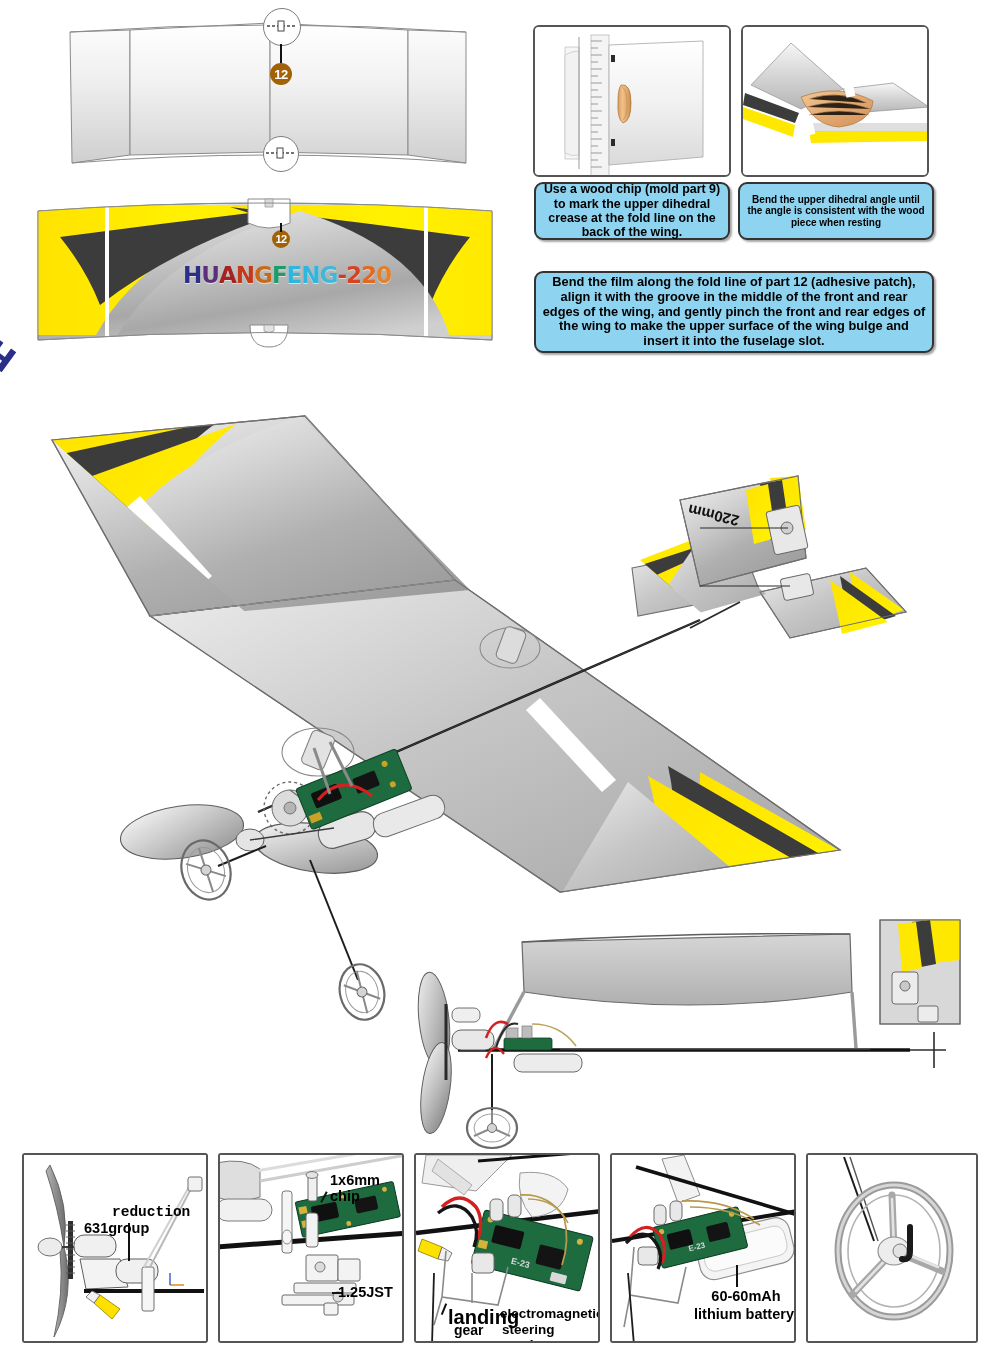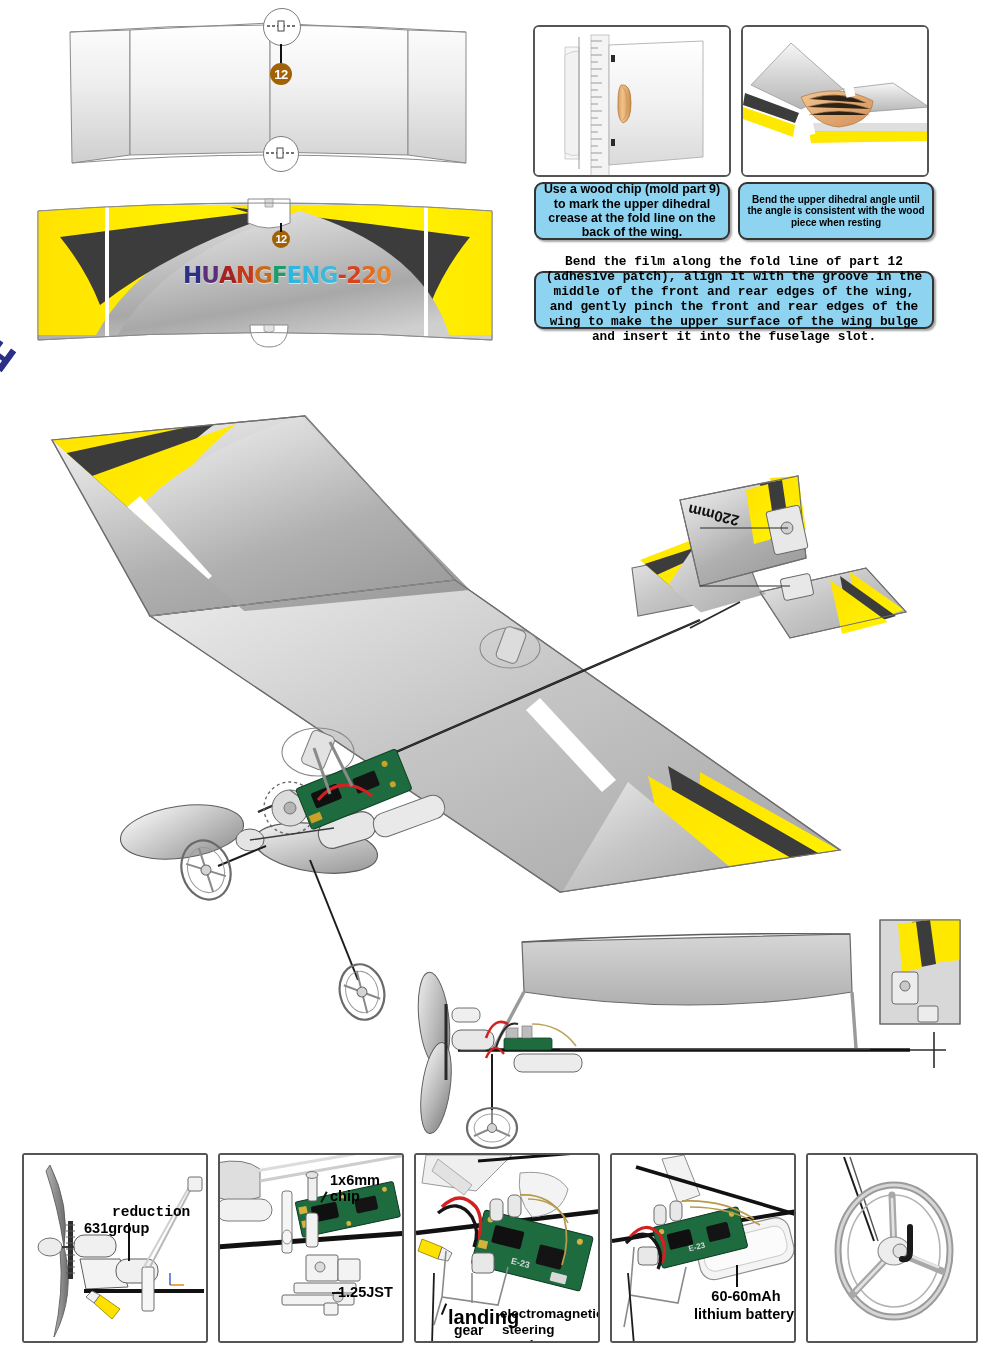--- a/index.html
+++ b/index.html
@@ -264,21 +264,21 @@
 </div>
 
 <div class="callout" style="left:534px;top:182px;width:196px;height:58px;font-size:12.4px;">
   <span>Use a wood chip (mold part 9) to mark the upper dihedral crease at the fold line on the back of the wing.</span>
 </div>
 
 <div class="callout" style="left:738px;top:182px;width:196px;height:58px;font-size:10px;">
   <span>Bend the upper dihedral angle until the angle is consistent with the wood piece when resting</span>
 </div>
 
-<div class="callout" style="left:534px;top:271px;width:400px;height:58px;font-size:12.8px;font-family:Liberation Mono, monospace;">
+<div class="callout" style="left:534px;top:271px;width:400px;height:82px;font-size:12.8px;">
   <span>Bend the film along the fold line of part 12 (adhesive patch), align it with the groove in the middle of the front and rear edges of the wing, and gently pinch the front and rear edges of the wing to make the upper surface of the wing bulge and insert it into the fuselage slot.</span>
 </div>
 
 <div class="abs" style="left:0px;top:380px;width:1000px;height:560px;">
   <svg class="stage" width="1000" height="560" viewBox="0 0 1000 560">
     <defs>
       <linearGradient id="mwSil" x1="0.1" y1="0" x2="0.75" y2="1">
         <stop offset="0%" stop-color="#f2f2f2"></stop>
         <stop offset="30%" stop-color="#d4d4d4"></stop>
         <stop offset="62%" stop-color="#b0b0b0"></stop>

